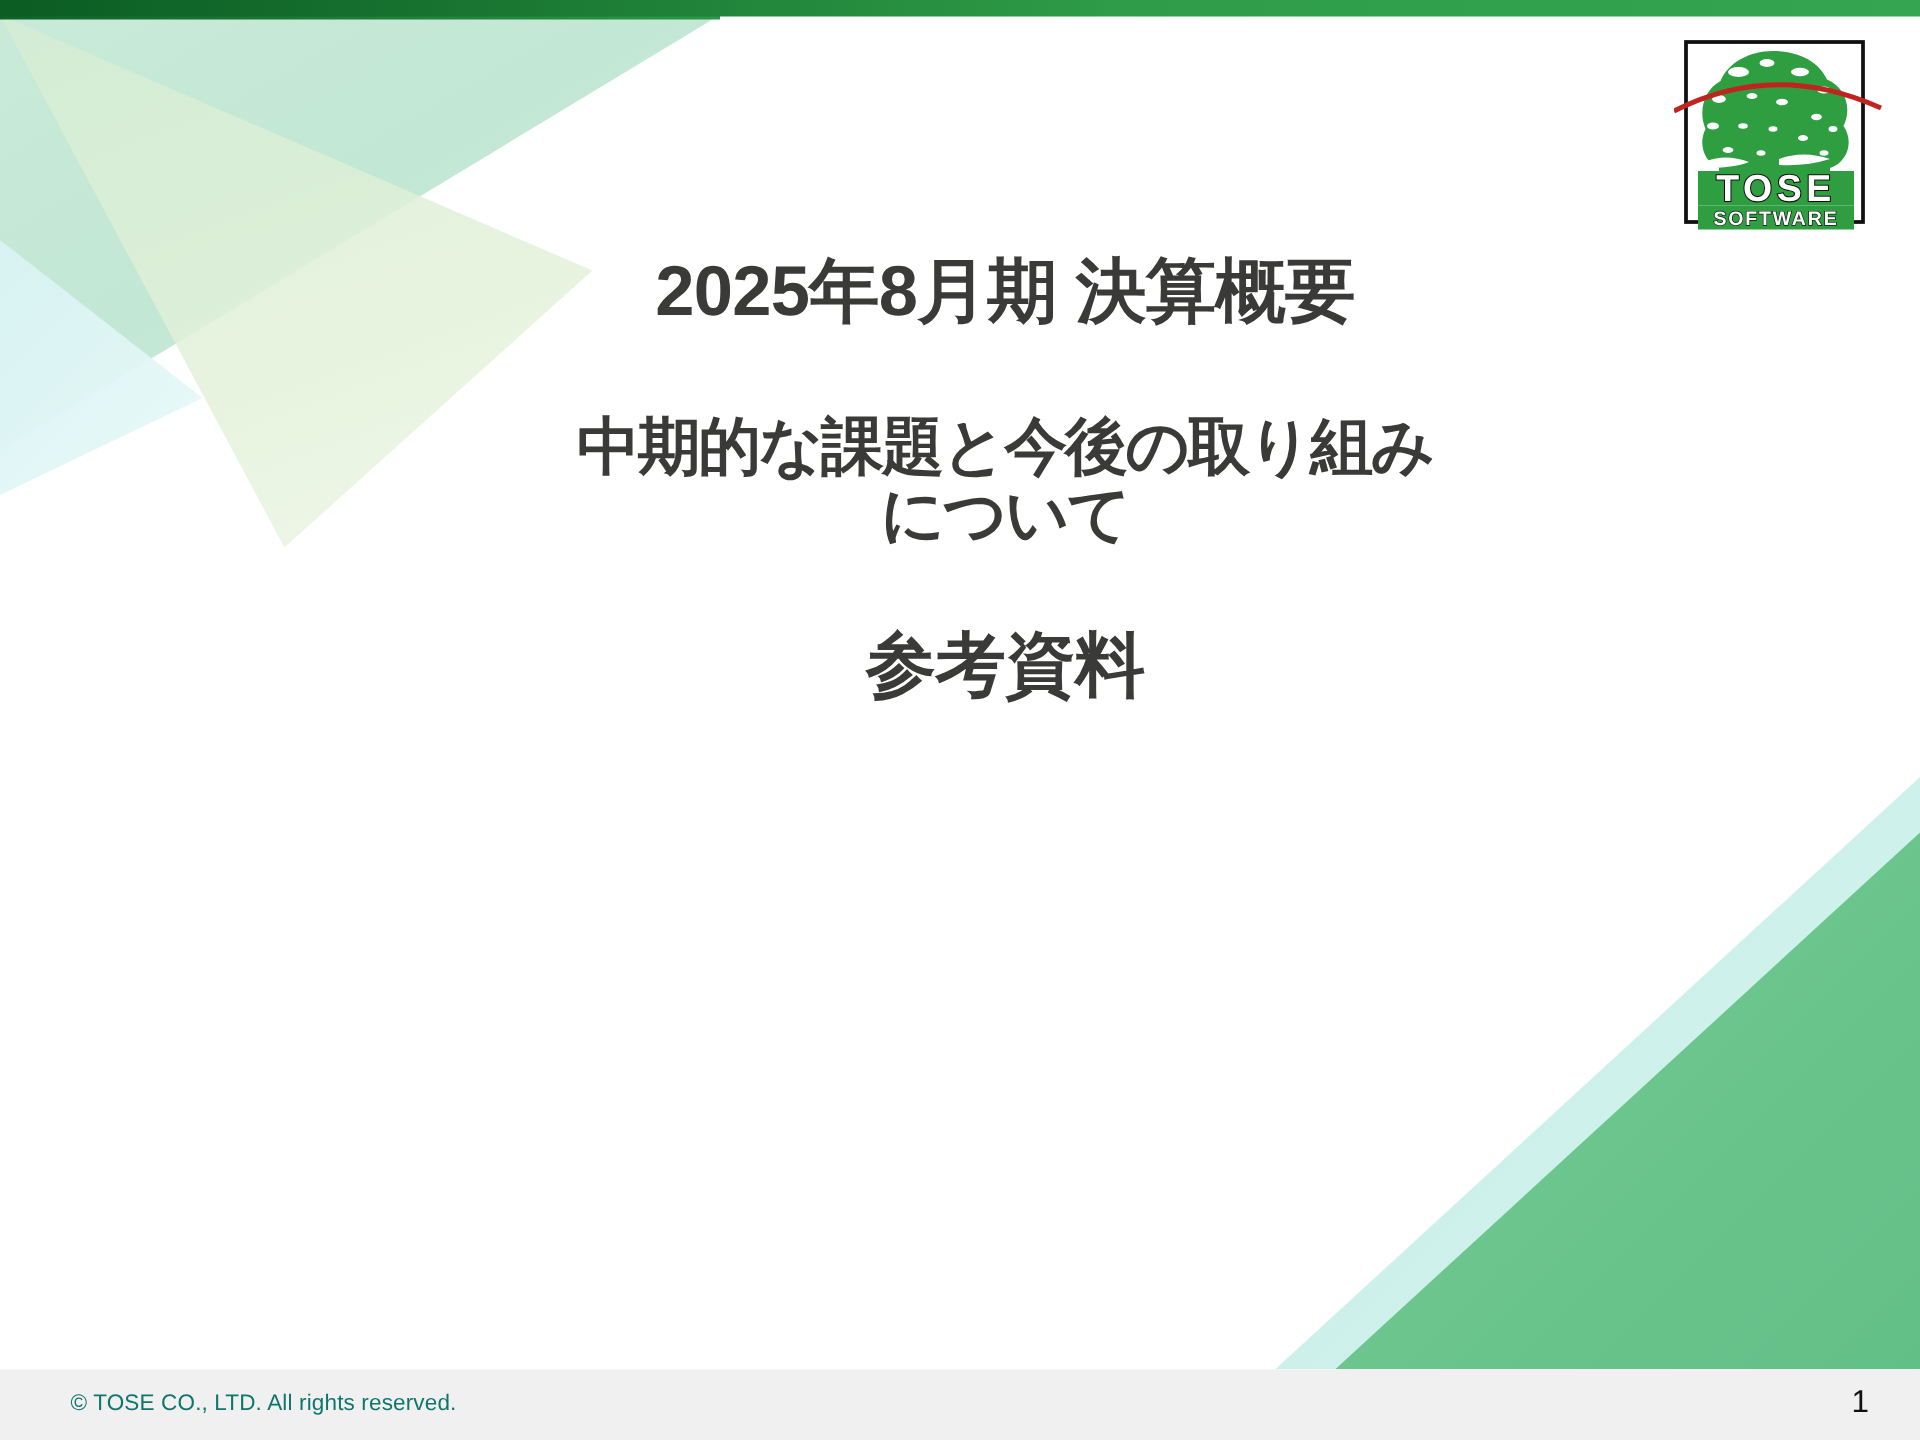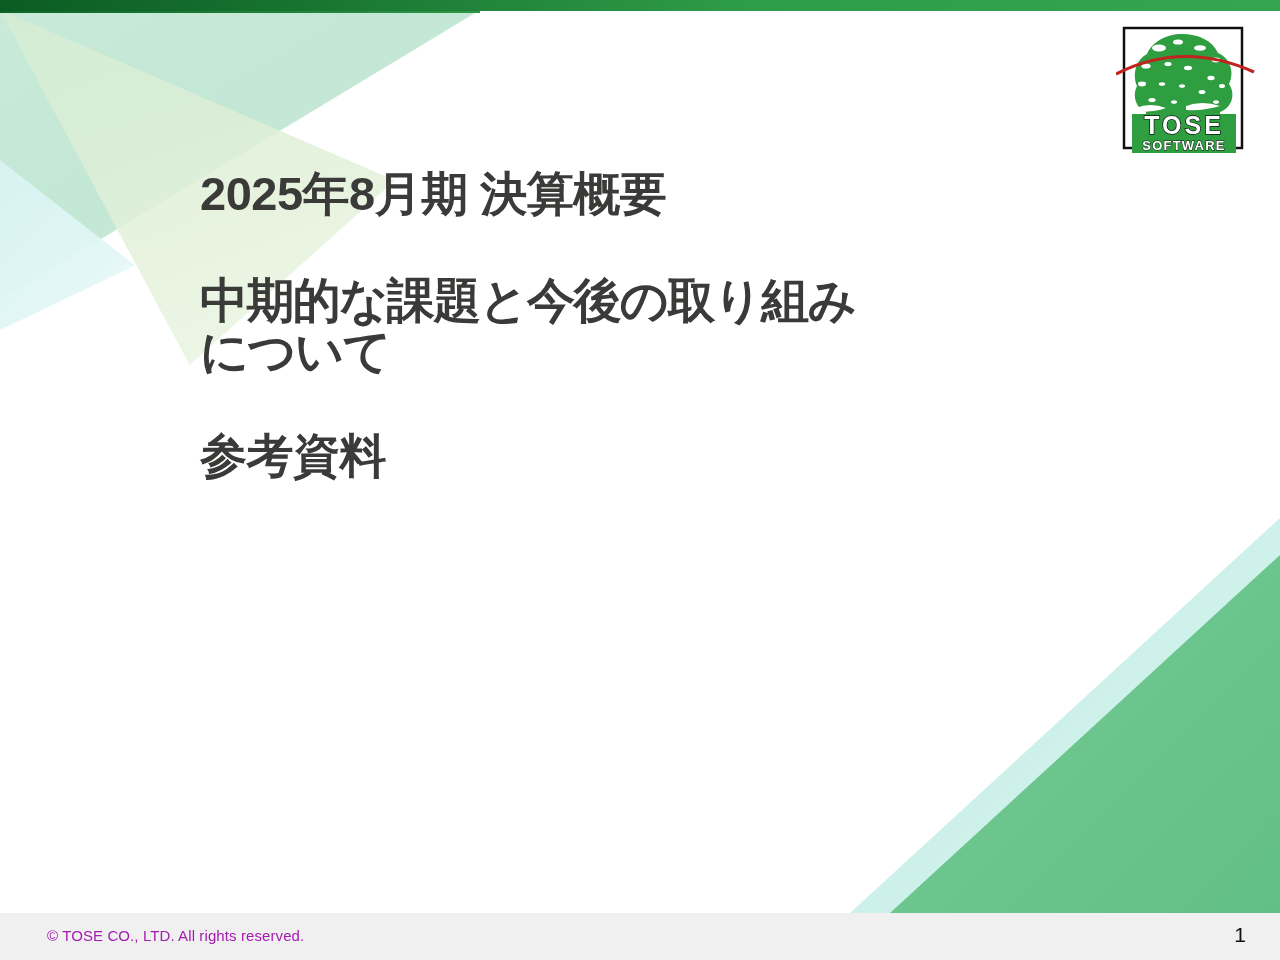--- a/index.html
+++ b/index.html
@@ -124,23 +124,24 @@
     z-index: 20;
   }
   .agenda-item {
     color: #3a3a38;
     font-weight: bold;
     font-size: 47px;
     line-height: 1.12;
     letter-spacing: -0.5px;
     margin: 0 0 54px 0;
     white-space: pre-line;
+    text-align: center;
   }
   .agenda-item.wide {
-    font-size: 48px;
+    font-size: 42px;
     letter-spacing: -1.6px;
     line-height: 1.08;
     margin-bottom: 52px;
   }
   .agenda-item:last-child {
     margin-bottom: 1px;
   }
 
   
   .footer {
@@ -150,21 +151,21 @@
     width: 1280px;
     height: 47px;
     background: #f0f0f0;
     z-index: 45;
   }
   .footer-copy {
     position: absolute;
     left: 47px;
     top: 14px;
     font-size: 15px;
-    color: #a21caf;
+    color: #0f766e;
     letter-spacing: 0.1px;
   }
   .footer-page {
     position: absolute;
     right: 34px;
     top: 10px;
     font-size: 21px;
     color: #111111;
   }
 </style>

